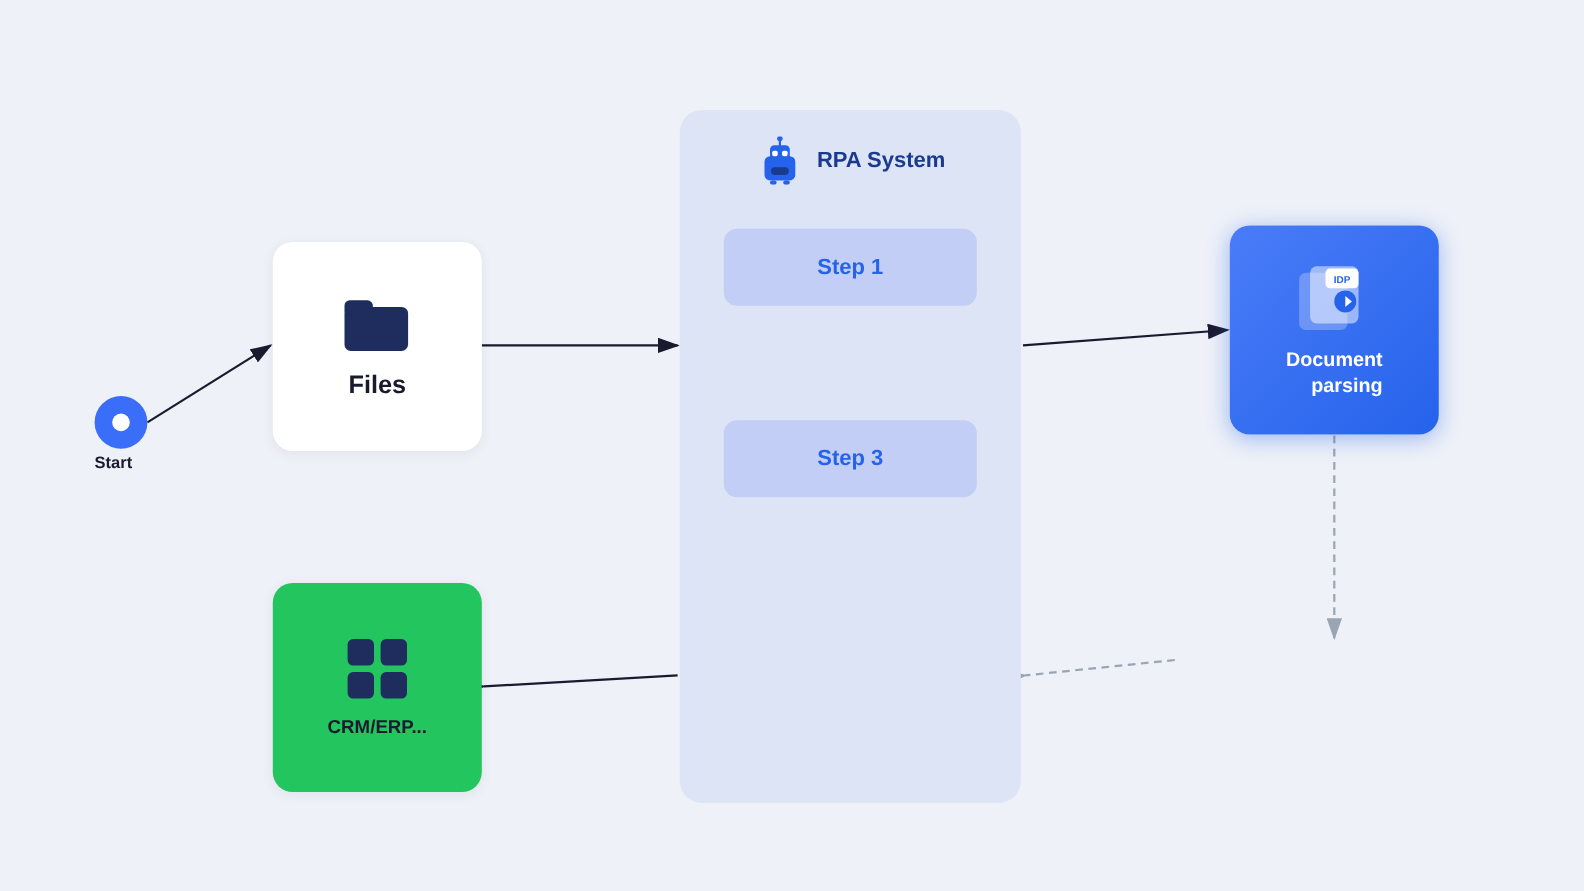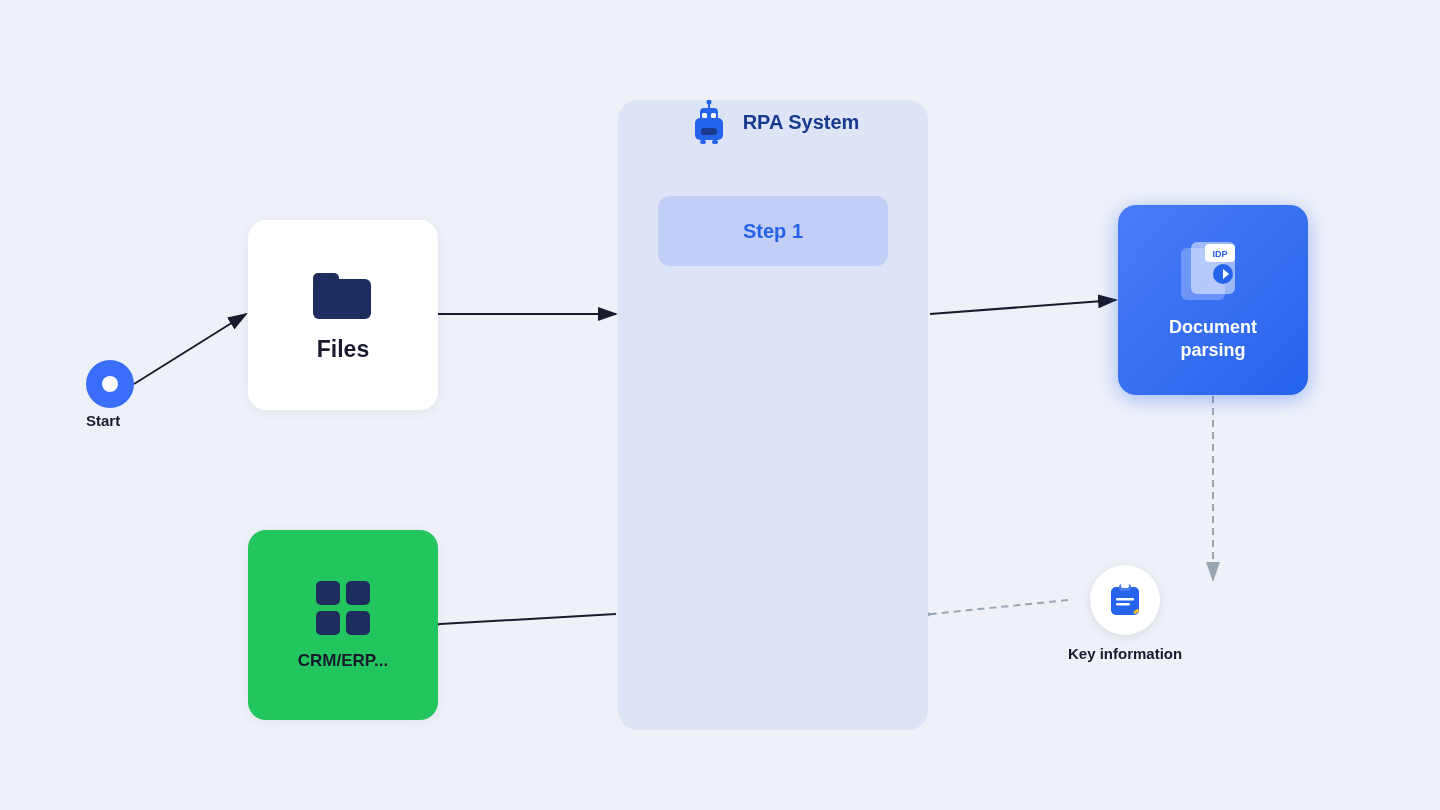--- a/index.html
+++ b/index.html
@@ -83,20 +83,21 @@
       position: absolute;
       left: 618px;
       top: 100px;
       width: 310px;
       height: 630px;
       background: #dde4f5;
       border-radius: 20px;
       display: flex;
       flex-direction: column;
       align-items: center;
+      padding-top: 24px;
       gap: 0;
     }
     .rpa-header {
       display: flex;
       align-items: center;
       gap: 12px;
       margin-bottom: 36px;
     }
     .rpa-title {
       font-size: 20px;
@@ -134,21 +135,21 @@
       flex-direction: column;
       align-items: center;
       justify-content: center;
       gap: 12px;
       box-shadow: 0 4px 20px rgba(37,99,235,0.4);
     }
     .doc-parsing-label {
       font-size: 18px;
       font-weight: 700;
       color: white;
-      text-align: center;
+      text-align: right;
       line-height: 1.3;
     }
 
     
     .key-info-node {
       position: absolute;
       left: 1068px;
       top: 565px;
       display: flex;
       flex-direction: column;
@@ -263,29 +264,32 @@
         <rect x="24" y="13" width="5" height="5" rx="1.5" fill="white"></rect>
 
         <rect x="14" y="28" width="16" height="7" rx="3" fill="#1a3a8f"></rect>
 
         <rect x="13" y="40" width="6" height="4" rx="2" fill="#2563eb"></rect>
         <rect x="25" y="40" width="6" height="4" rx="2" fill="#2563eb"></rect>
       </svg>
       <span class="rpa-title">RPA System</span>
     </div>
 
-    <div class="step-box" style="margin-top:16px; margin-bottom:8px;">
+    <div class="step-box" style="margin-top:4px; margin-bottom:8px;">
       <span class="step-label">Step 1</span>
     </div>
 
     <div style="height:48px;"></div>
 
 
     <div style="height:48px;"></div>
 
+    <div class="step-box">
+      <span class="step-label">Step 3</span>
+    </div>
   </div>
 
   <div class="doc-parsing-node">
 
     <div style="position:relative;width:72px;height:66px;">
 
       <svg width="72" height="66" viewBox="0 0 72 66" style="position:absolute;top:0;left:0;">
 
         <rect x="4" y="10" width="44" height="52" rx="6" fill="rgba(255,255,255,0.25)"></rect>
 
@@ -295,31 +299,14 @@
         <text x="43" y="19" text-anchor="middle" font-size="9" font-weight="800" fill="#2563eb">IDP</text>
 
         <circle cx="46" cy="36" r="10" fill="#2563eb"></circle>
         <polygon points="41,36 51,36 46,30" fill="white" transform="rotate(90,46,36)"></polygon>
       </svg>
     </div>
     <span class="doc-parsing-label" style="white-space:pre-line;">Document
 parsing</span>
   </div>
 
-  <div class="key-info-node">
-    <div class="key-info-badge">
-
-      <svg width="38" height="38" viewBox="0 0 38 38">
-        <rect x="5" y="6" width="28" height="28" rx="5" fill="#2563eb"></rect>
-
-        <rect x="13" y="3" width="12" height="7" rx="3" fill="#4a7cf8"></rect>
-        <rect x="15" y="2" width="8" height="5" rx="2" fill="white"></rect>
-
-        <rect x="10" y="17" width="18" height="2.5" rx="1.2" fill="white"></rect>
-        <rect x="10" y="22" width="14" height="2.5" rx="1.2" fill="white"></rect>
-
-        <rect x="27" y="29" width="6" height="3" rx="1.5" fill="#fbbf24" transform="rotate(-35,30,30)"></rect>
-      </svg>
-    </div>
-    <span class="key-info-label">Key information</span>
-  </div>
 
 </div>
 
 </body></html>

